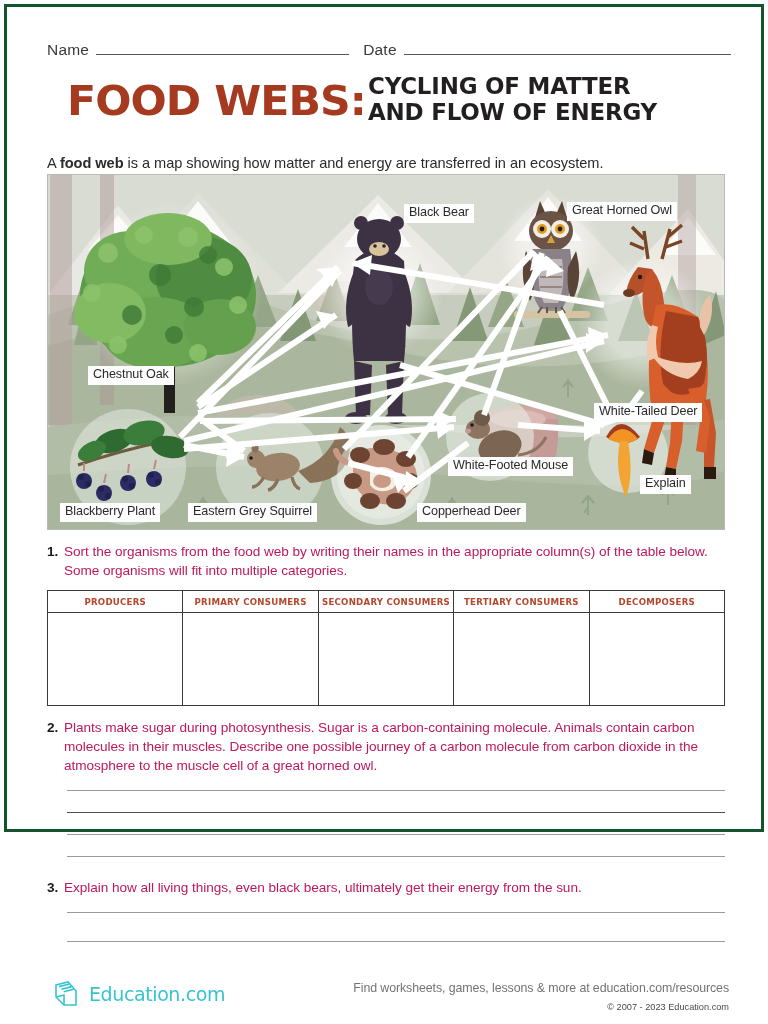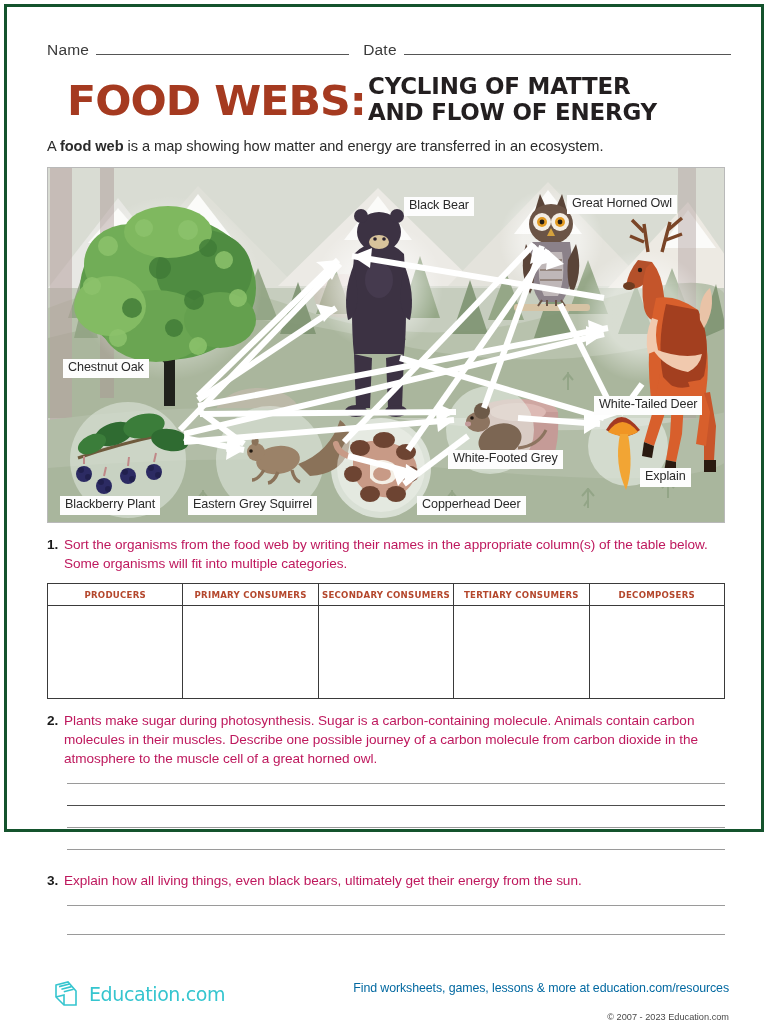--- a/index.html
+++ b/index.html
@@ -71,31 +71,31 @@
     line-height: 1.16;
     letter-spacing: -0.2px;
     color: #231f20;
     text-transform: uppercase;
     transform: scaleX(1.02);
     transform-origin: left center;
   }
 
   
   .intro {
-    margin-top: 11px;
+    margin-top: 28px;
     font-size: 14.6px;
     line-height: 1.42;
     color: #2b2b2b;
     letter-spacing: -0.05px;
   }
   .intro b { font-weight: 700; }
 
   
   .illo {
-    margin-top: 10px;
+    margin-top: 0;
     position: relative;
     width: 678px; height: 356px;
     border: 1px solid #b9b9b9;
     overflow: hidden;
     background: #b9c3b2;
   }
   .illo svg { position: absolute; left: 0; top: 0; }
   .lbl-box {
     position: absolute;
     background: #fdfdfd;
@@ -178,22 +178,22 @@
     font-family: "DejaVu Sans", sans-serif;
     font-size: 19px;
     color: #35c5cf;
     letter-spacing: -0.4px;
   }
   .foot-right {
     margin-left: auto;
     text-align: right;
     padding-top: 8px;
   }
-  .foot-line1 { font-size: 12.4px; color: #0369a1; letter-spacing: -0.1px; margin-left: 39px; }
-  .foot-line2 { font-size: 9.2px; color: #4a4a4a; margin-top: 17px; }
+  .foot-line1 { font-size: 12.4px; color: #737373; letter-spacing: -0.1px; margin-left: 39px; }
+  .foot-line2 { font-size: 9.2px; color: #4a4a4a; margin-top: 7px; }
 </style>
 </head>
 <body>
 
 <div class="page">
   <div class="inner">
 
     <div class="namerow">
       <span class="lbl">Name</span>
       <span class="rule name"></span>
@@ -527,23 +527,23 @@
             <path d="M572 246 l-14 -12 l-4 18 Z"></path>
             <path d="M556 250 l-20 -6 l0 18 Z"></path>
             <path d="M566 244 l-16 -10 l-4 18 Z"></path>
             <path d="M552 256 l-16 -8 l0 18 Z"></path>
           </g>
         </g>
       </svg>
 
       <div class="lbl-box" style="left:356px; top:29px;">Black Bear</div>
       <div class="lbl-box" style="left:519px; top:27px;">Great Horned Owl</div>
-      <div class="lbl-box" style="left:15px;  top:191px;">Chestnut Oak</div>
+      <div class="lbl-box" style="left:40px;  top:191px;">Chestnut Oak</div>
       <div class="lbl-box" style="left:546px; top:228px;">White-Tailed Deer</div>
-      <div class="lbl-box" style="left:400px; top:282px;">White-Footed Grey</div>
+      <div class="lbl-box" style="left:400px; top:282px;">White-Footed Mouse</div>
       <div class="lbl-box" style="left:592px; top:300px;">Explain</div>
       <div class="lbl-box" style="left:12px;  top:328px;">Blackberry Plant</div>
       <div class="lbl-box" style="left:140px; top:328px;">Eastern Grey Squirrel</div>
       <div class="lbl-box" style="left:369px; top:328px;">Copperhead Deer</div>
     </div>
 
     <div class="q">
       <div class="num">1.</div>
       <div class="body">Sort the organisms from the food web by writing their names in the appropriate column(s) of the table below. Some organisms will fit into multiple categories.</div>
     </div>

